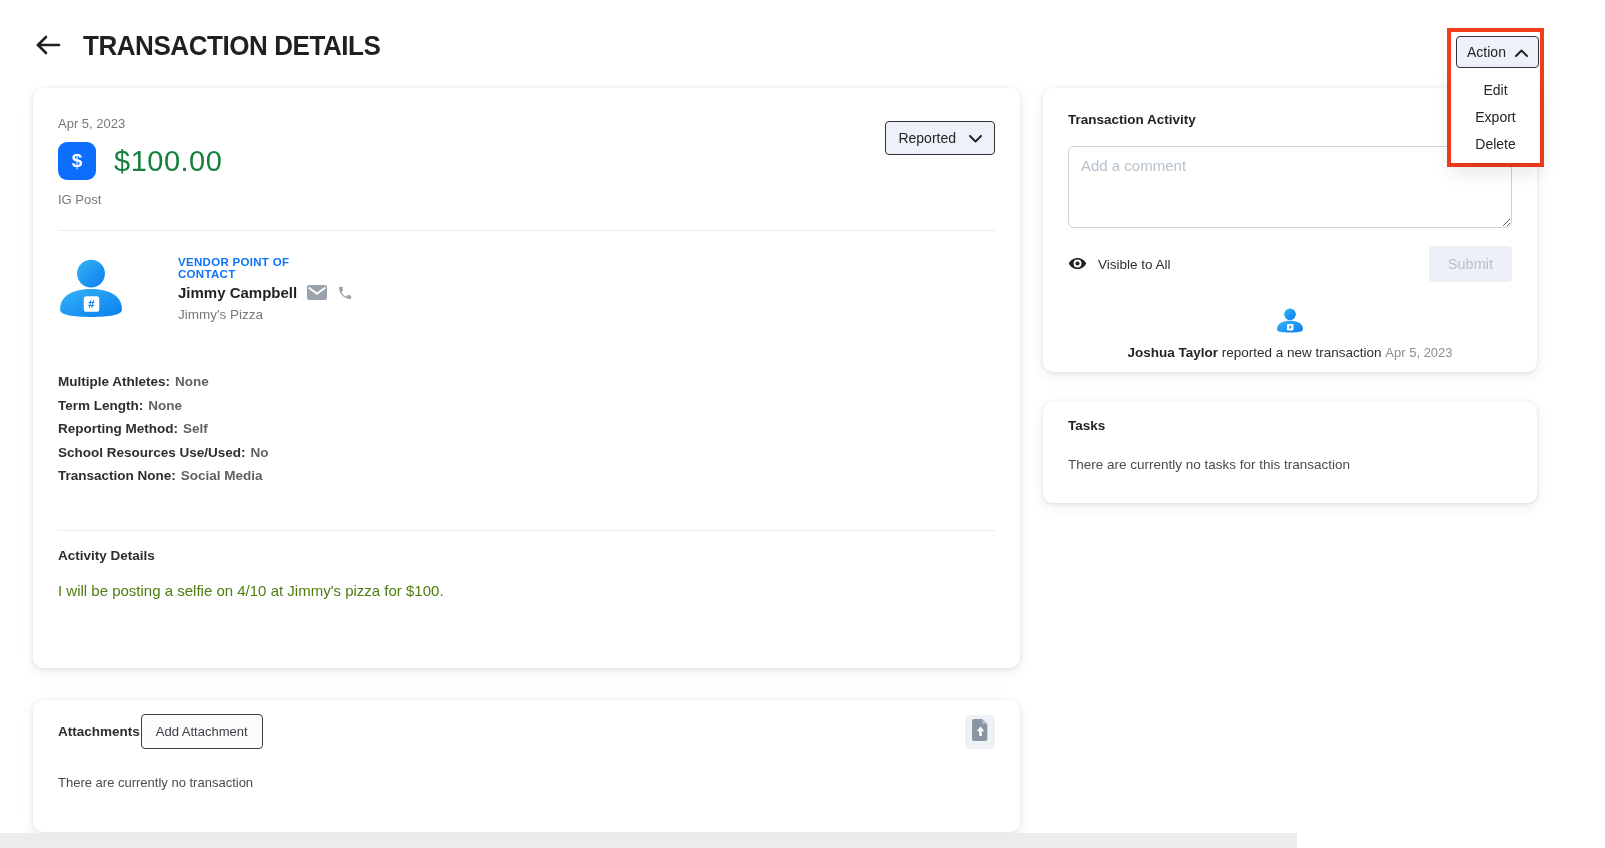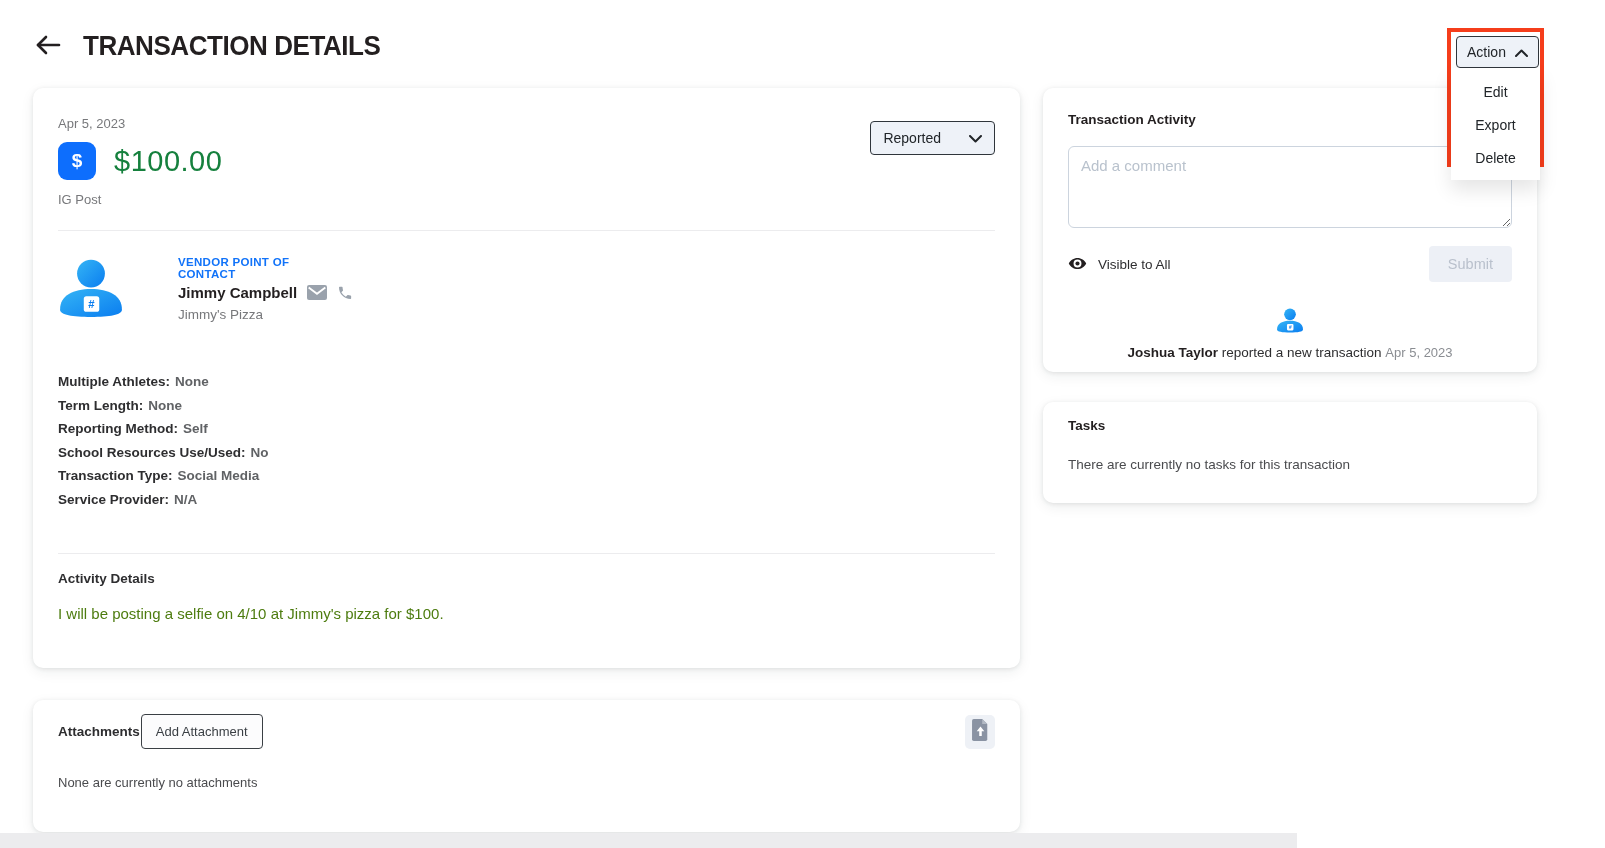--- a/index.html
+++ b/index.html
@@ -21,21 +21,21 @@
   .tasks-card { left:1043px; top:402px; width:494px; height:101px; padding:16px 25px; }
   .divider { border:none; border-top:1px solid #ececee; }
 
   
   .tx-date { font-size:13px; color:#77787b; margin-top:2px; }
   .amount-row { display:flex; align-items:center; gap:18px; margin-top:11px; }
   .dollar-chip { width:38px; height:38px; border-radius:9px; background:#0d6efd; color:#fff;
     display:flex; align-items:center; justify-content:center; font-size:19px; font-weight:700; }
   .amount-text { font-size:29px; font-weight:500; color:#15803d; letter-spacing:.5px; }
   .subtype { font-size:13px; color:#77787b; margin-top:12px; }
-  .status-select { position:absolute; right:25px; top:33px; display:flex; align-items:center; gap:28px;
+  .status-select { position:absolute; right:25px; top:33px; display:flex; align-items:center; gap:13px;
     background:#eef2f8; border:1px solid #2f353b; border-radius:4px; padding:8px 12px;
     font-size:14px; color:#212529; cursor:pointer; }
   .hr1 { margin-top:23px; }
   .people-row { display:flex; margin-top:25px; align-items:flex-start; }
   .avatar-lg { width:66px; height:62px; margin-right:12px; flex:0 0 auto; }
   .person-col { width:170px; }
   .person-label { font-size:11.5px; font-weight:700; letter-spacing:.3px; color:#1173f9; }
   .person-name-row { display:flex; align-items:center; gap:10px; margin-top:4px; }
   .person-name { font-size:15px; font-weight:700; color:#231f20; white-space:nowrap; }
   .contact-icon { width:20px; height:16px; display:inline-flex; cursor:pointer; }
@@ -76,21 +76,21 @@
   .log-date { color:#8a8d92; font-size:13px; }
   .tasks-empty { font-size:13.5px; color:#4a4b4e; margin-top:24px; }
 
   
   .annotation-box { position:absolute; left:1447px; top:28px; width:97px; height:139px;
     border:4px solid #f53d1b; z-index:50; background:transparent;padding-left:36px; }
   .action-btn { position:absolute; left:5px; top:4px; width:83px; height:32px;
     background:#eef2f8; border:1px solid #2f353b; border-radius:4px;
     display:flex; align-items:center; justify-content:center; gap:9px;
     font-size:14px; color:#212529; cursor:pointer; font-family:inherit; }
-  .action-menu { position:absolute; left:0px; top:36px; width:89px; height:112px; background:#fff;
+  .action-menu { position:absolute; left:0px; top:36px; width:89px; height:95px; background:#fff;
     box-shadow:0 10px 18px rgba(0,0,0,.10); display:flex; flex-direction:column;
     justify-content:space-around; align-items:center; padding:8px 0 6px; }
   .menu-item { font-size:14px; color:#212529; cursor:pointer; padding:2px 6px; }
 
   .bottom-strip { position:absolute; left:0; top:833px; width:1297px; height:15px; background:#ececee; }
 </style>
 </head>
 <body>
 
 <div class="page-header">
@@ -163,22 +163,21 @@
       </div>
       <div class="person-sub">Jimmy's Pizza</div>
     </div>
   </div>
 
   <div class="fields">
     <div class="field-row"><span class="field-label">Multiple Athletes:</span><span class="field-value">None</span></div>
     <div class="field-row"><span class="field-label">Term Length:</span><span class="field-value">None</span></div>
     <div class="field-row"><span class="field-label">Reporting Method:</span><span class="field-value">Self</span></div>
     <div class="field-row"><span class="field-label">School Resources Use/Used:</span><span class="field-value">No</span></div>
-    <div class="field-row"><span class="field-label">Transaction Type:</span><span class="field-value">Social Media</span></div>
-    <div class="field-row"><span class="field-label">Service Provider:</span><span class="field-value">N/A</span></div>
+    <div class="field-row"><span class="field-label">Transaction None:</span><span class="field-value">Social Media</span></div>
   </div>
 
   <hr class="divider hr2">
 
   <div class="section-label">Activity Details</div>
   <div class="activity-text">I will be posting a selfie on 4/10 at Jimmy's pizza for $100.</div>
 </div>
 
 <div class="card attach-card">
   <div class="attach-head">
@@ -187,21 +186,21 @@
     <button class="upload-btn">
       <span>
         <svg viewBox="0 0 20 26" width="17" height="22">
             <path d="M2 0h10l6 6v18a2 2 0 0 1-2 2H2a2 2 0 0 1-2-2V2a2 2 0 0 1 2-2z" fill="#8a93a3"></path>
             <path d="M12 0l6 6h-6z" fill="#b3bac5"></path>
             <path d="M10 9l4.5 5.5h-3V20h-3v-5.5h-3z" fill="#fff"></path>
           </svg>
       </span>
     </button>
   </div>
-  <div class="attach-empty">None are currently no attachments</div>
+  <div class="attach-empty">There are currently no transaction</div>
 </div>
 
 <div class="card activity-card">
   <div class="panel-title">Transaction Activity</div>
 
   <textarea class="comment-box" placeholder="Add a comment" style=""></textarea>
 
   <div class="visibility-row">
     <span class="eye-wrap">
       <svg viewBox="0 0 24 16" width="19" height="13">

